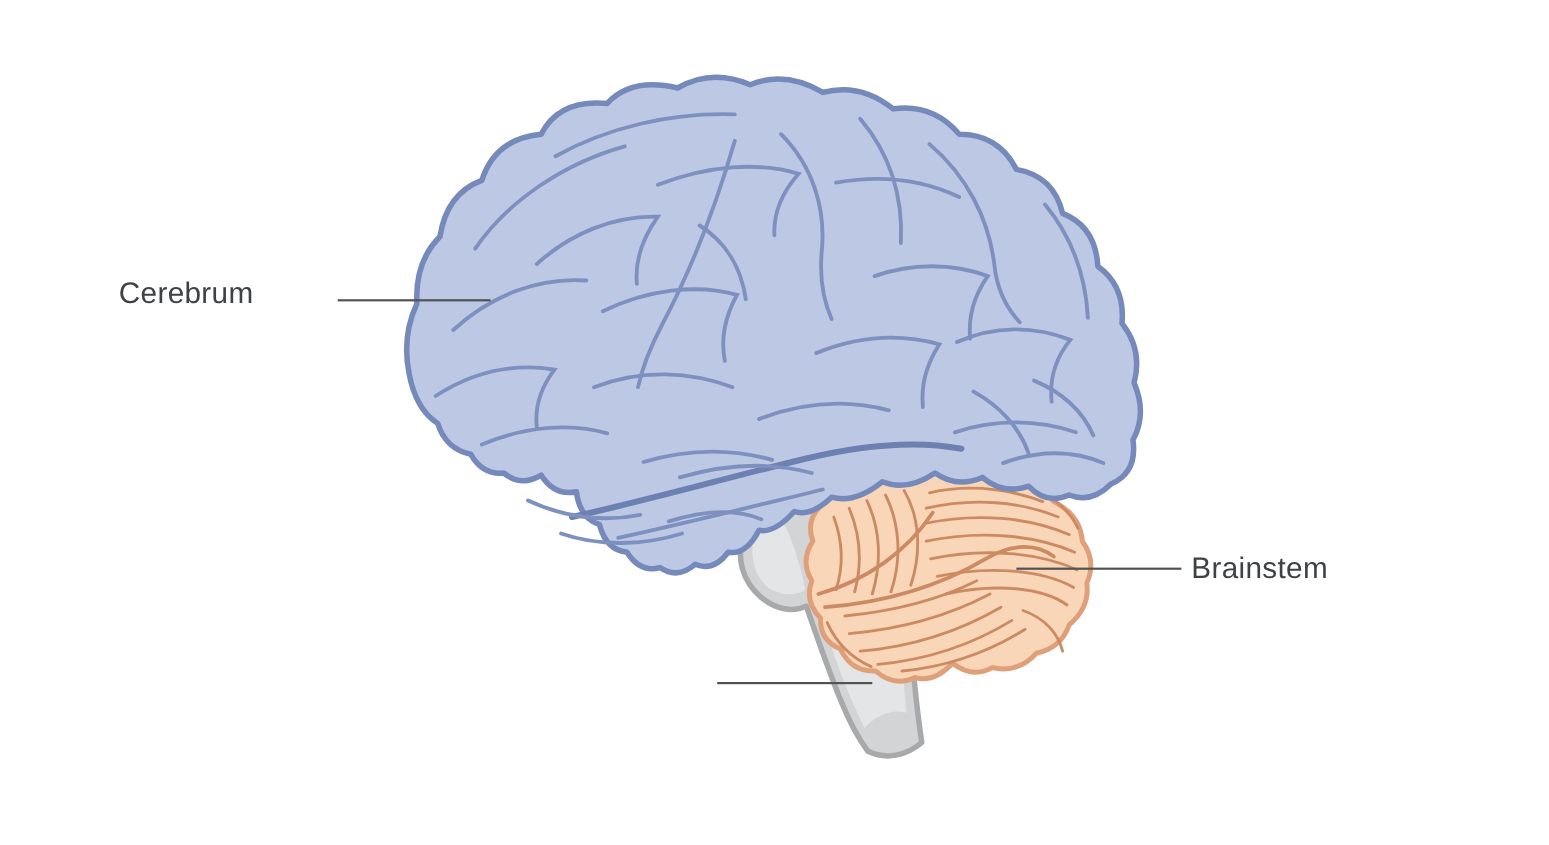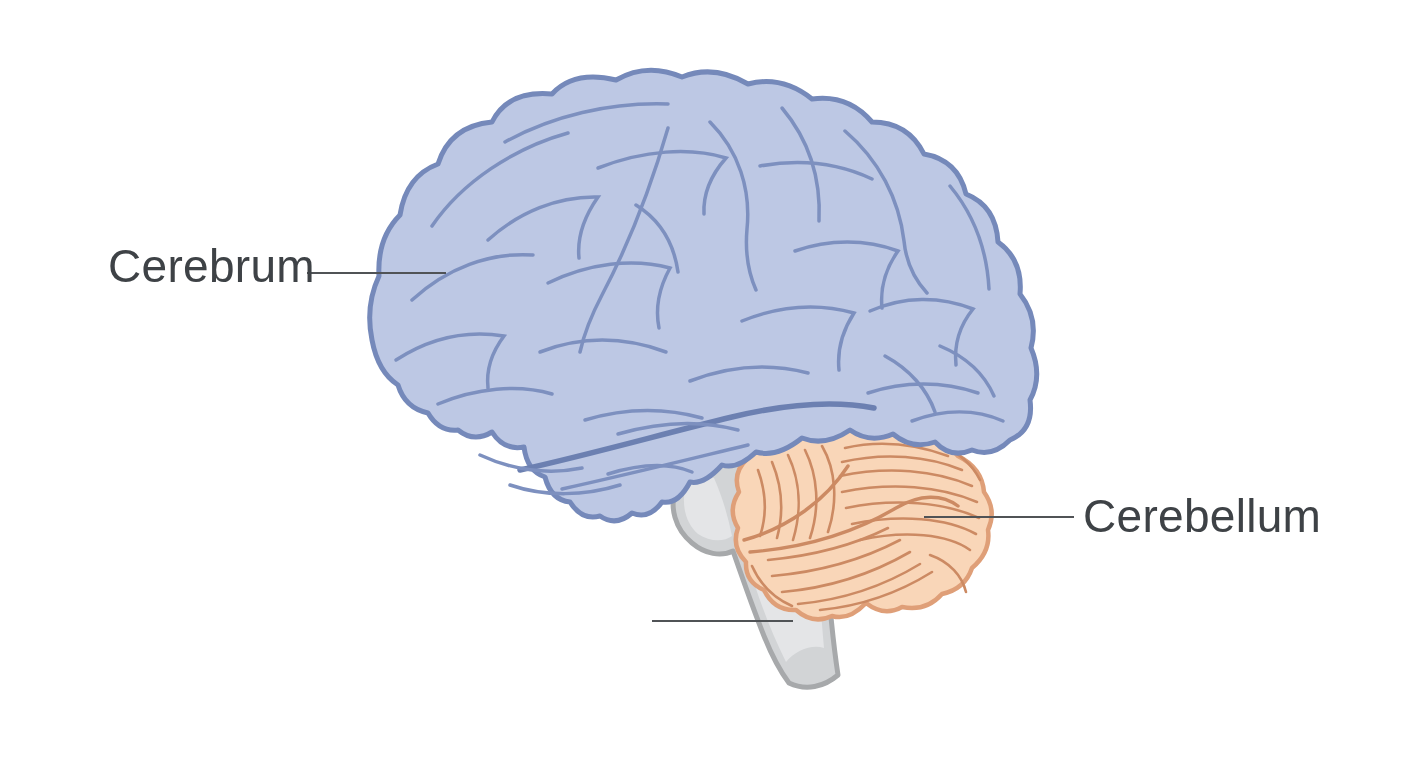--- a/index.html
+++ b/index.html
@@ -6,21 +6,21 @@
   .canvas{
     position:relative;
     width:1408px;height:768px;
     background:var(--background,#ffffff);
     overflow:hidden;
     font-family:"Liberation Sans", sans-serif;
   }
   .brain-svg{position:absolute;left:0;top:0;width:1408px;height:768px;}
   .label{
     position:absolute;
-    font-size:46px;
+    font-size:27px;
     line-height:41px;
     font-weight:400;
     letter-spacing:0.3px;
     color:var(--label_text,#3e4246);
     white-space:nowrap;
     z-index:3;
   }
   .label-cerebrum{left:108px;top:246px;}
   .label-cerebellum{left:1083px;top:496px;}
   .label-brainstem{left:450px;top:600px;}
@@ -153,15 +153,15 @@
         <path class="sulci" d="M 608 474 C 640 464 668 462 692 472"></path>
       </g>
     </g>
   </svg>
 
   <div class="leader leader-cerebrum"></div>
   <div class="leader leader-cerebellum"></div>
   <div class="leader leader-brainstem"></div>
 
   <div class="label label-cerebrum">Cerebrum</div>
-  <div class="label label-cerebellum">Cerebellum</div>
+  <div class="label label-cerebellum">Brainstem</div>
 
 </div>
 
 </body></html>

